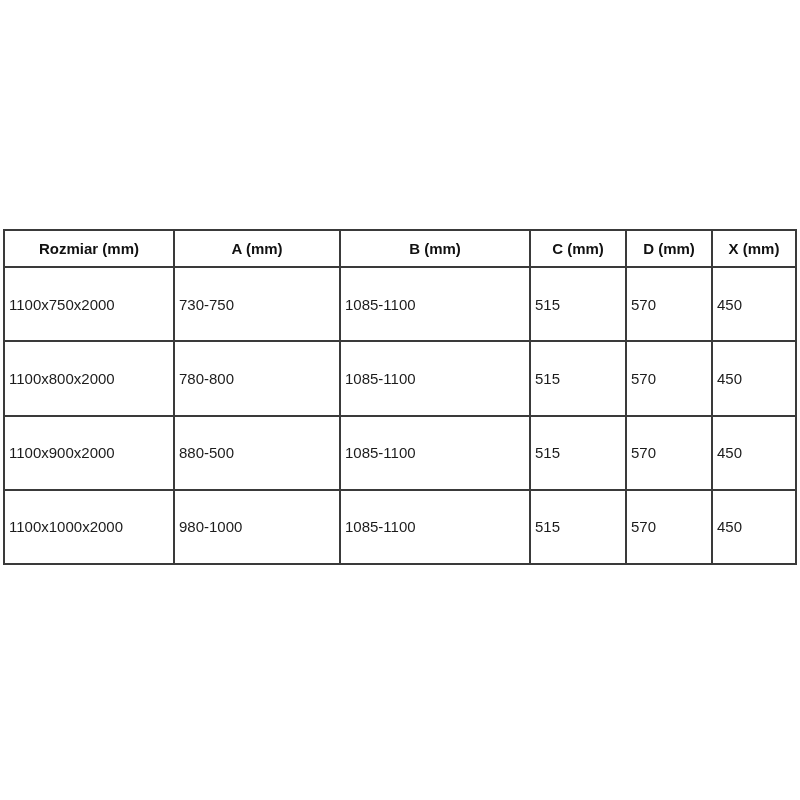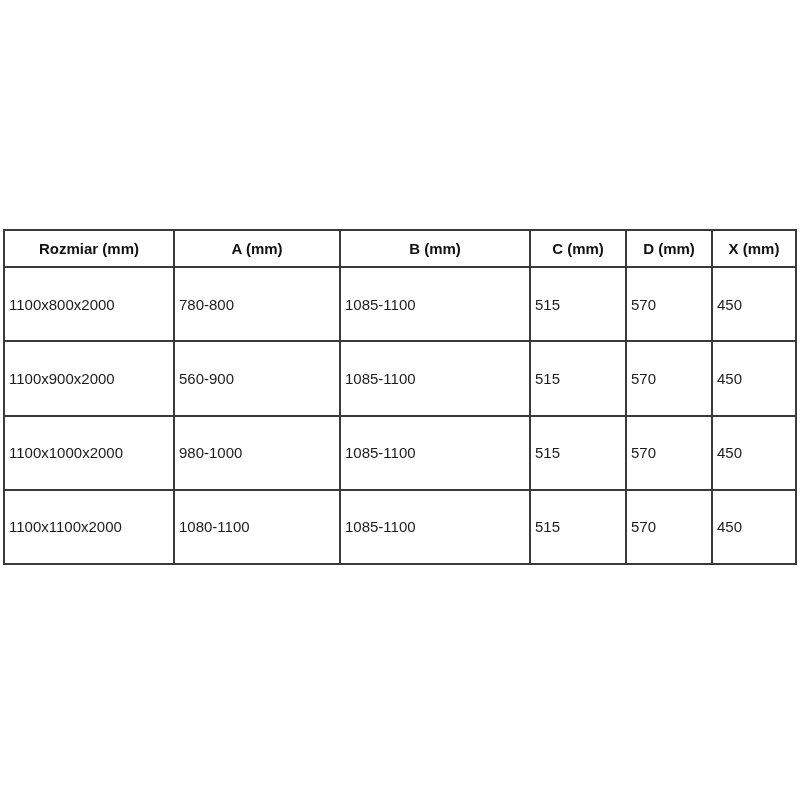--- a/index.html
+++ b/index.html
@@ -64,46 +64,46 @@
           <th>Rozmiar (mm)</th>
           <th>A (mm)</th>
           <th>B (mm)</th>
           <th>C (mm)</th>
           <th>D (mm)</th>
           <th>X (mm)</th>
         </tr>
       </thead>
     <tbody>
         <tr>
+          <td>1100x750x2000</td>
+          <td>730-750</td>
+          <td>1085-1100</td>
+          <td>515</td>
+          <td>570</td>
+          <td>450</td>
+        </tr>
+        <tr>
           <td>1100x800x2000</td>
           <td>780-800</td>
           <td>1085-1100</td>
           <td>515</td>
           <td>570</td>
           <td>450</td>
         </tr>
         <tr>
           <td>1100x900x2000</td>
-          <td>560-900</td>
+          <td>880-500</td>
           <td>1085-1100</td>
           <td>515</td>
           <td>570</td>
           <td>450</td>
         </tr>
         <tr>
           <td>1100x1000x2000</td>
           <td>980-1000</td>
           <td>1085-1100</td>
           <td>515</td>
           <td>570</td>
           <td>450</td>
         </tr>
-        <tr>
-          <td>1100x1100x2000</td>
-          <td>1080-1100</td>
-          <td>1085-1100</td>
-          <td>515</td>
-          <td>570</td>
-          <td>450</td>
-        </tr>
       </tbody>
   </table>
 </div>
 
 </body></html>

